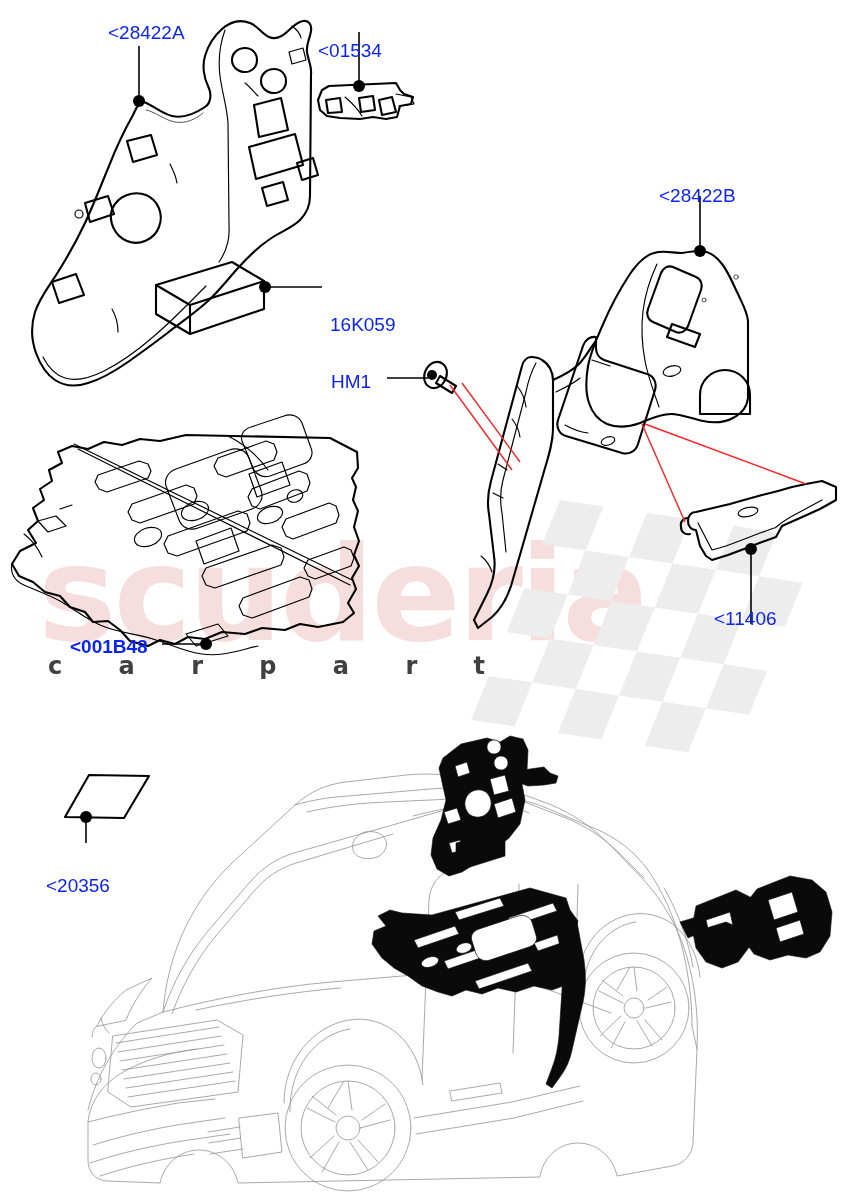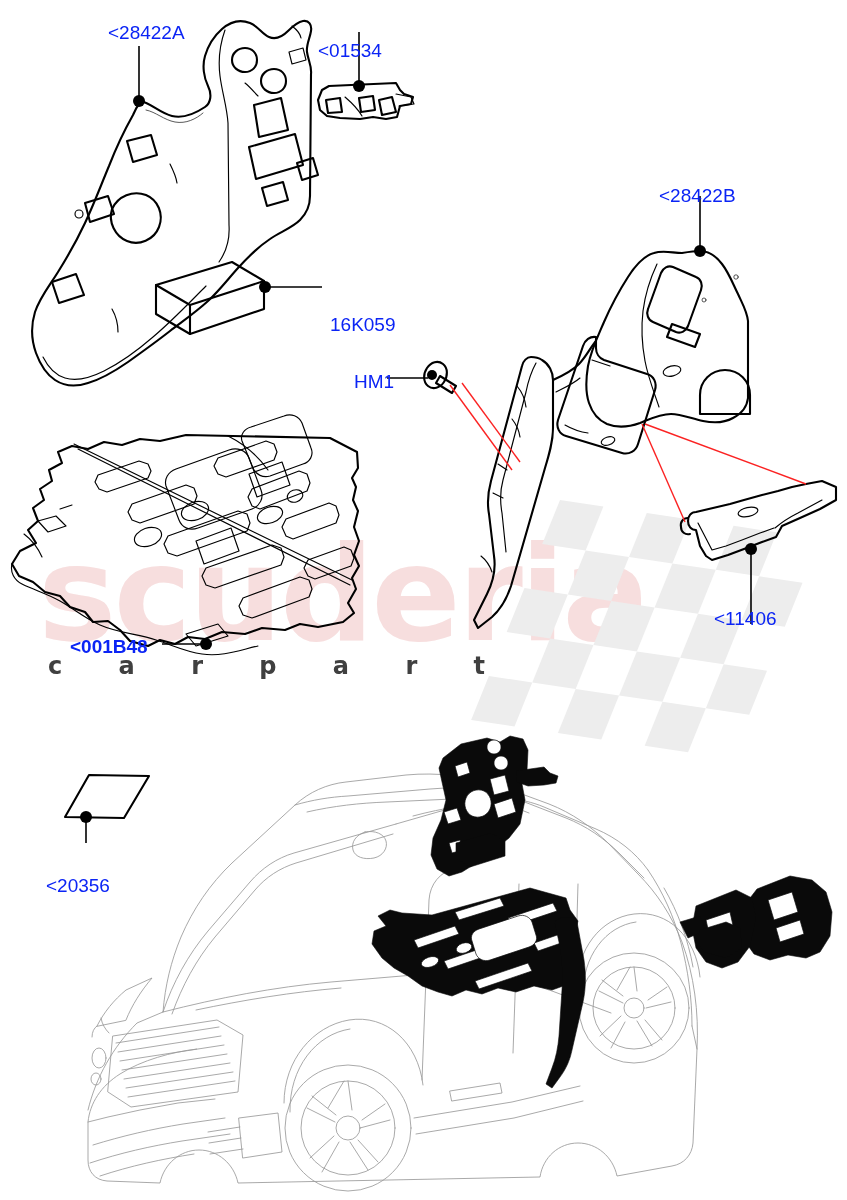--- a/index.html
+++ b/index.html
@@ -421,18 +421,18 @@
       <path class="blk" d="M680,922 L700,916 L706,930 L688,938 Z"></path>
 
       <path class="blk" d="M700,930 L726,922 L740,928 L742,948 L726,958 L704,952 L696,940 Z"></path>
     </g>
   </svg>
 
   <div class="lbl" style="left:108px;top:22px;">&lt;28422A</div>
   <div class="lbl" style="left:318px;top:8px;margin-top:32px;">&lt;01534</div>
   <div class="lbl" style="left:659px;top:172px;margin-top:13px;">&lt;28422B</div>
   <div class="lbl" style="left:330px;top:278px;margin-top:36px;">16K059</div>
-  <div class="lbl" style="left:354px;top:371px;">HM1</div>
+  <div class="lbl" style="left:331px;top:371px;">HM1</div>
   <div class="lbl" style="left:70px;top:636px;font-weight:bold;">&lt;001B48</div>
   <div class="lbl" style="left:714px;top:608px;">&lt;11406</div>
   <div class="lbl" style="left:46px;top:875px;">&lt;20356</div>
 
 </div>
 
 </body></html>

